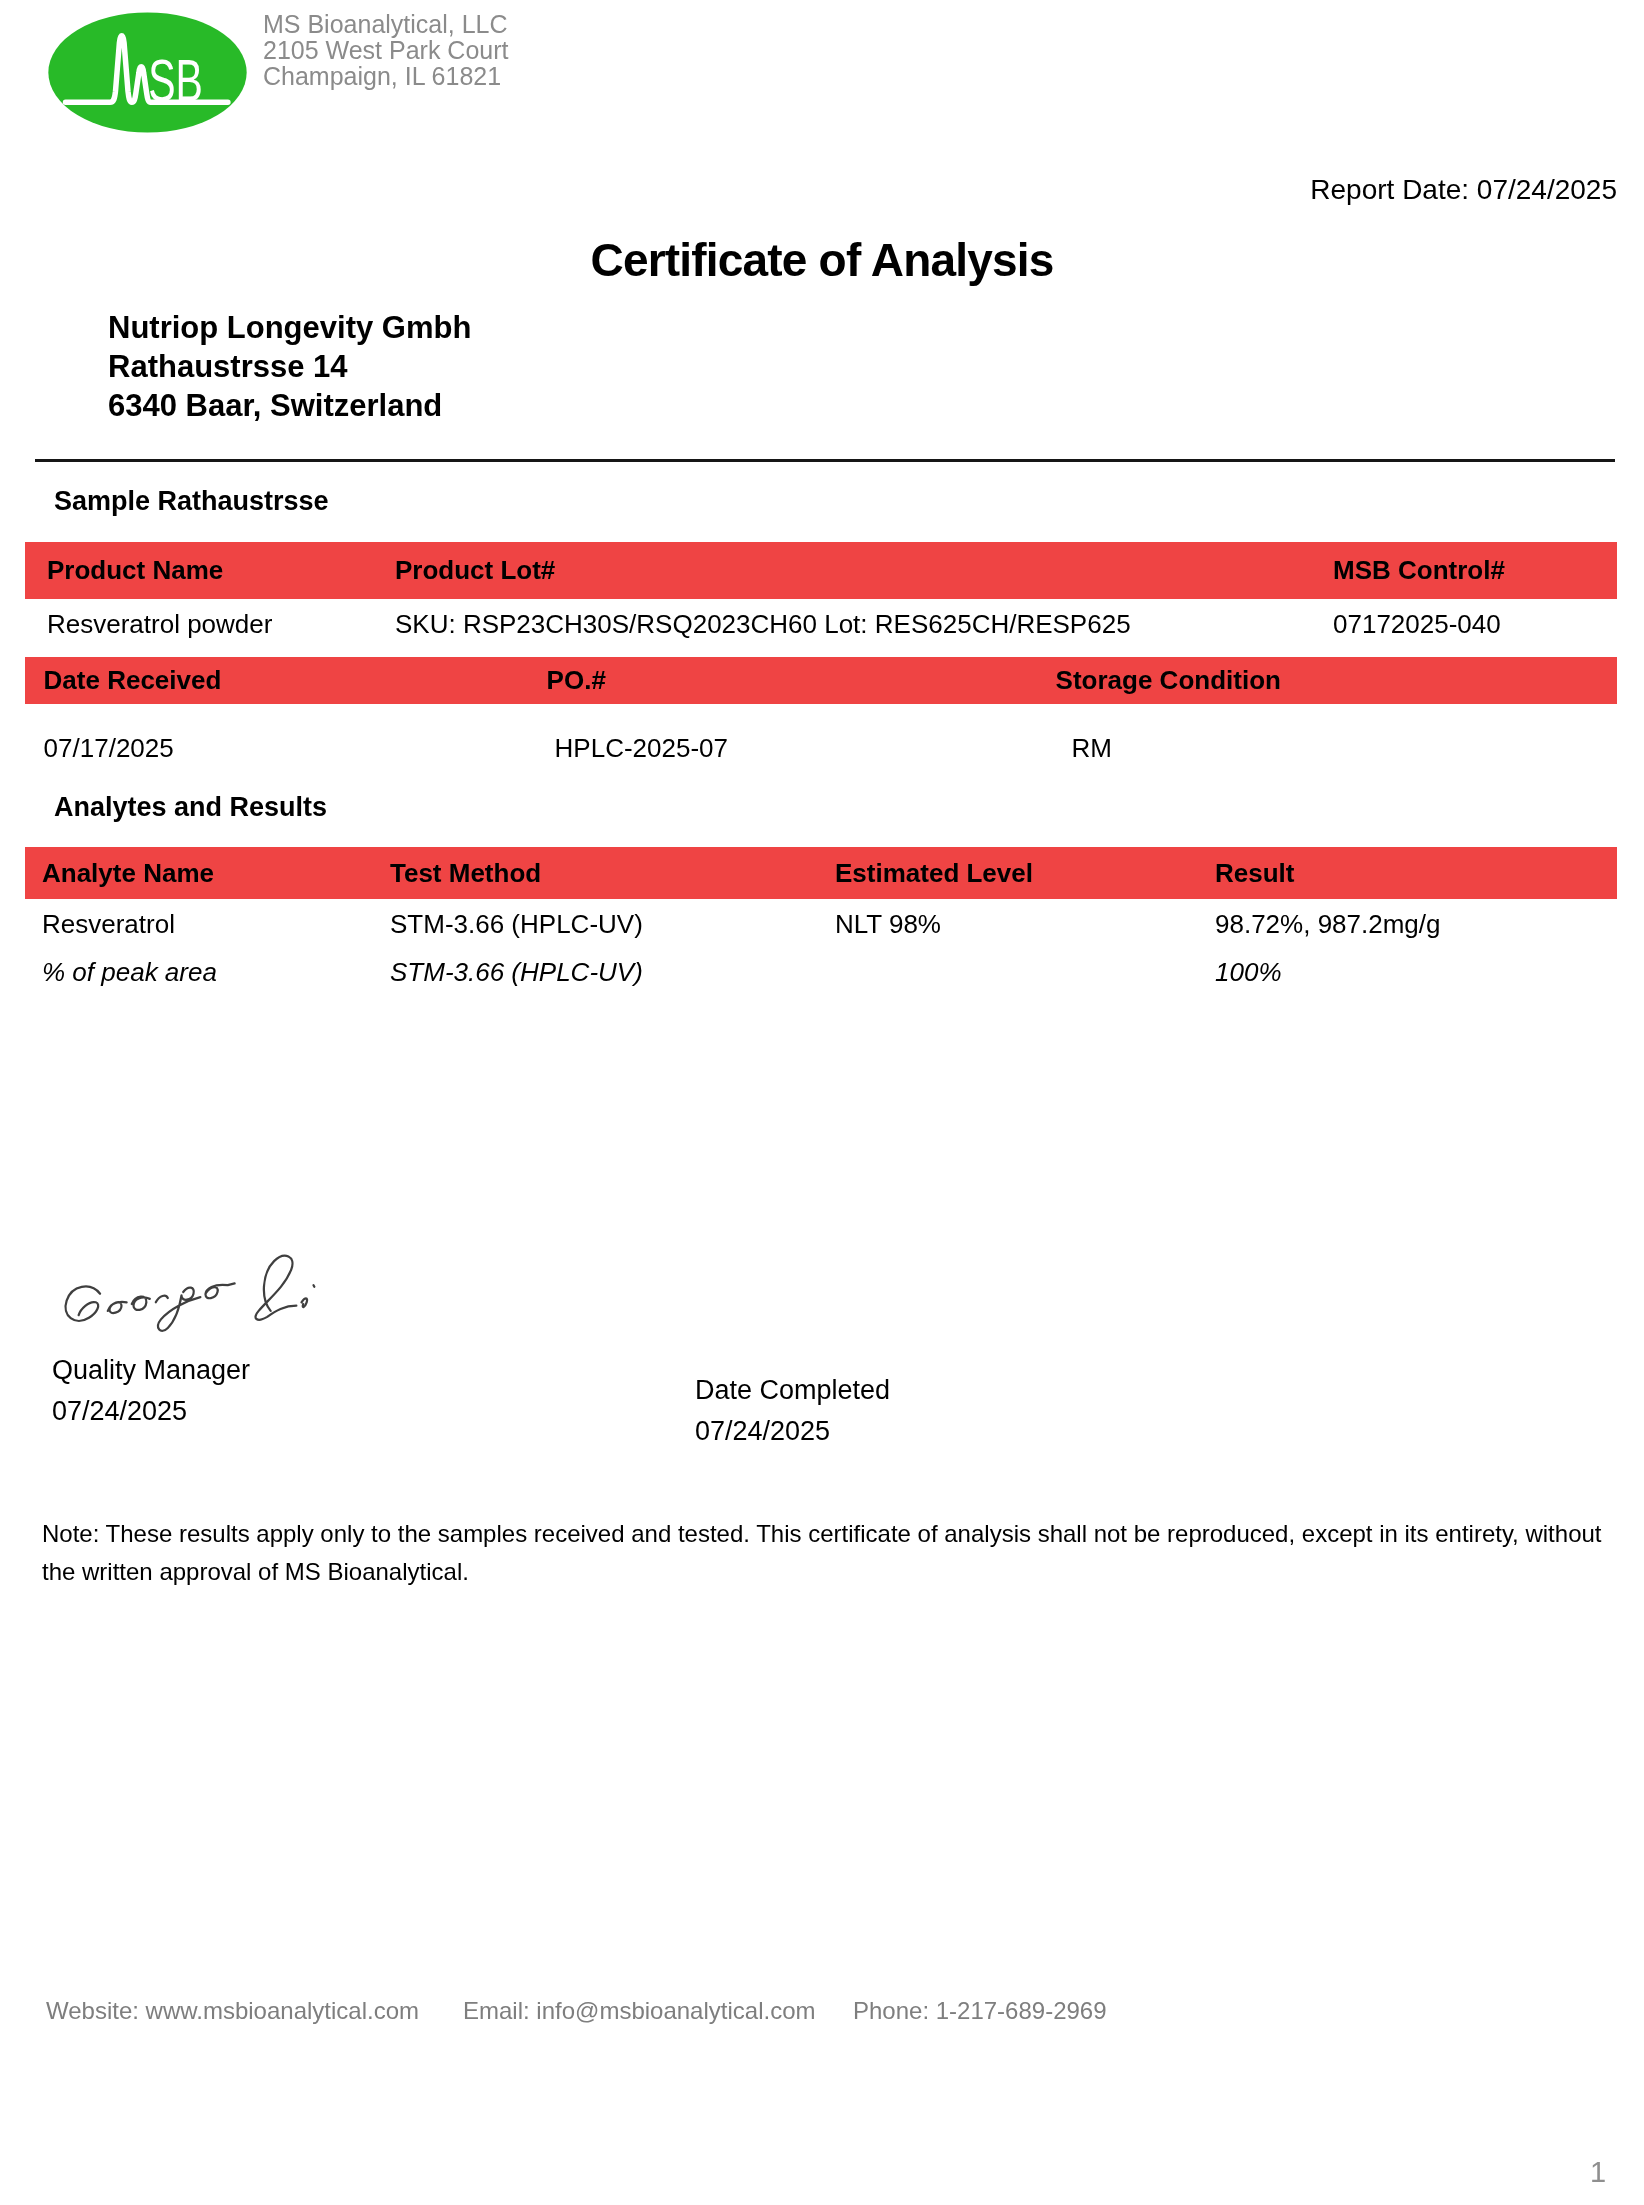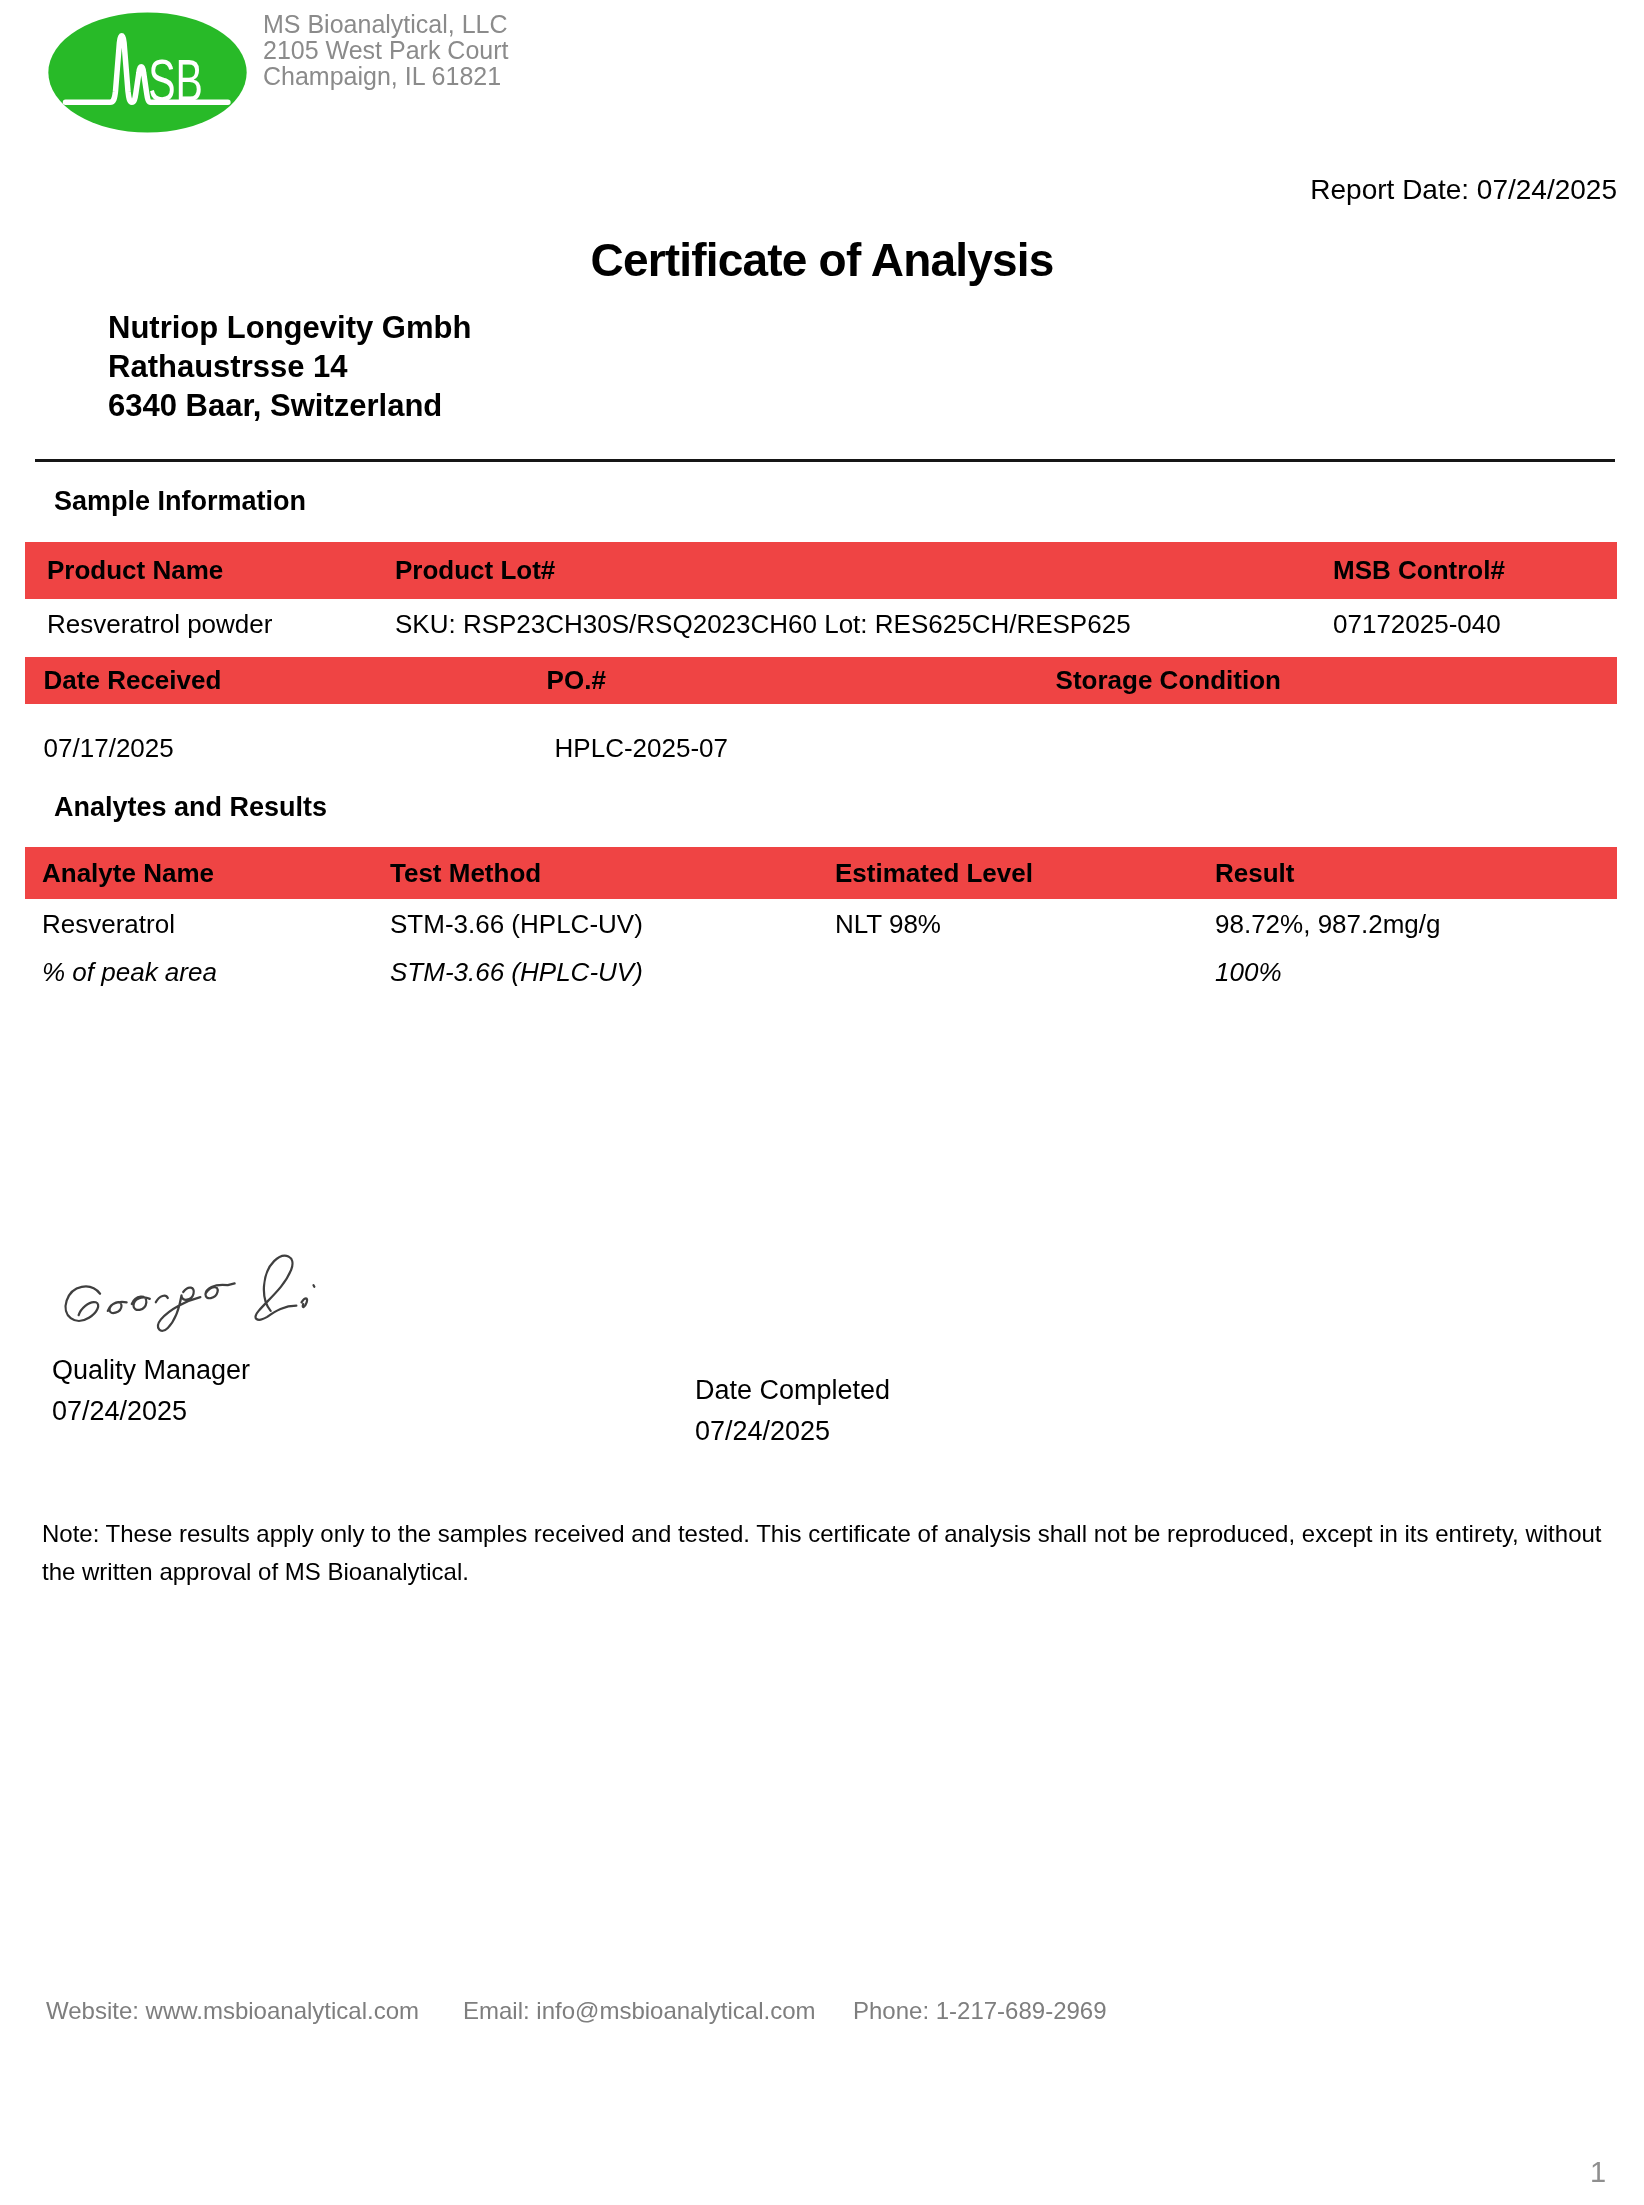--- a/index.html
+++ b/index.html
@@ -66,41 +66,42 @@
   <div class="doc-title">Certificate of Analysis</div>
 
   <div class="client-block">
     <div>Nutriop Longevity Gmbh</div>
     <div>Rathaustrsse 14</div>
     <div>6340 Baar, Switzerland</div>
   </div>
 
   <div class="divider"></div>
 
-  <div class="section-heading" id="h-sample">Sample Information</div>
+  <div class="section-heading" id="h-sample">Sample Rathaustrsse</div>
 
   <div class="t-head cols-product" id="t1-head">
     <div class="cell">Product Name</div>
     <div class="cell">Product Lot#</div>
     <div class="cell">MSB Control#</div>
   </div>
   <div class="t-row cols-product" id="t1-row">
     <div class="cell">Resveratrol powder</div>
     <div class="cell">SKU: RSP23CH30S/RSQ2023CH60 Lot: RES625CH/RESP625</div>
     <div class="cell">07172025-040</div>
   </div>
 
   <div class="t-head cols-receipt" id="t2-head">
     <div class="cell">Date Received</div>
     <div class="cell">PO.#</div>
     <div class="cell">Storage Condition</div>
   </div>
   <div class="t-row cols-receipt" id="t2-row">
     <div class="cell">07/17/2025</div>
     <div class="cell">HPLC-2025-07</div>
+    <div class="cell">RM</div>
   </div>
 
   <div class="section-heading" id="h-analytes">Analytes and Results</div>
 
   <div class="t-head cols-analyte" id="t3-head">
     <div class="cell">Analyte Name</div>
     <div class="cell">Test Method</div>
     <div class="cell">Estimated Level</div>
     <div class="cell">Result</div>
   </div>

